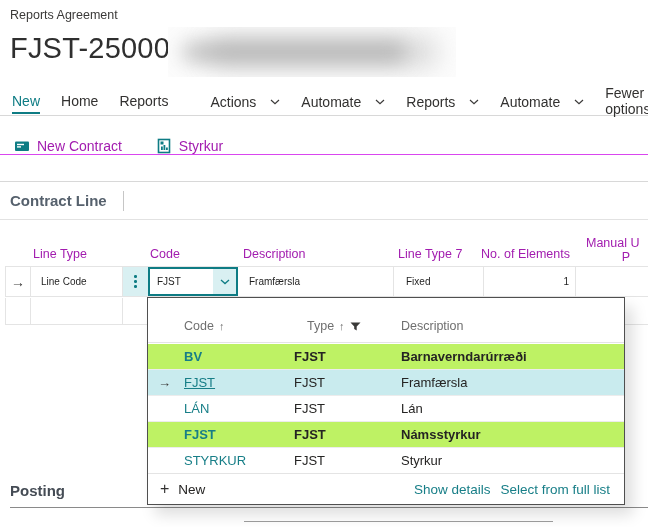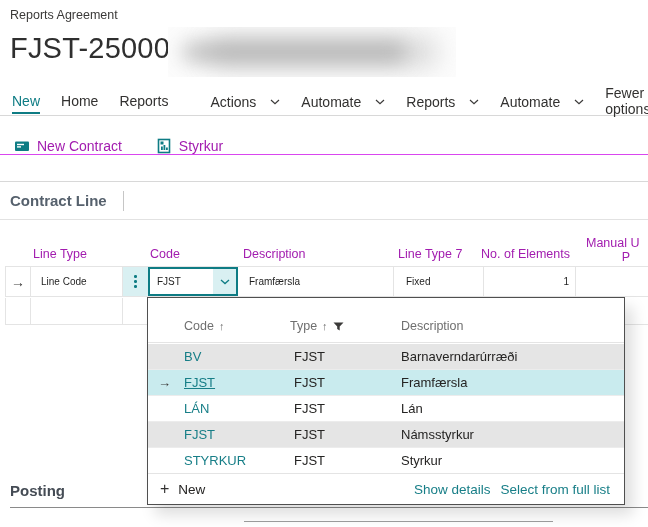--- a/index.html
+++ b/index.html
@@ -65,28 +65,28 @@
   .c-manual { left:570px; width:78px; border-right:none; }
   .dots { display:flex; flex-direction:column; gap:2.5px; }
   .dots i { width:2.5px; height:2.5px; border-radius:50%; background:#0e7c84; }
 
   
   .lookup { position:absolute; left:147px; top:297px; width:478px; height:208px; z-index:10;
             background:#fff; border:1px solid #4f4f4f; box-shadow:8px 10px 14px rgba(0,0,0,.13); font-size:13px; }
   .lk-headers { position:absolute; left:0; right:0; top:0; height:45px; border-bottom:1px solid #e4e4e4;
                 color:#6f6f6f; font-size:12.5px; }
   .lk-headers .col { position:absolute; bottom:9px; display:flex; align-items:center; gap:5px; cursor:pointer; }
-  .lk-col-code { left:36px; } .lk-col-type { left:142px; } .lk-col-desc { left:253px; }
+  .lk-col-code { left:36px; } .lk-col-type { left:159px; } .lk-col-desc { left:253px; }
   .sort-arrow { font-size:11px; color:#6f6f6f; }
   .lk-row { position:absolute; left:0; right:0; height:26px; border-bottom:1px solid #ececec; cursor:pointer; }
   .lk-row span { position:absolute; top:0; line-height:25px; white-space:nowrap; }
   .lk-arrow { left:10px; color:#3b3a39; }
   .lk-code { left:36px; color:#177e87; }
   .lk-type { left:146px; } .lk-desc { left:253px; }
-  .lk-row.alt { background:#e5e5e5; }
+  .lk-row.alt { background:#bef264;font-weight:bold; }
   .lk-row.selected { background:#c9ebee; }
   .lk-row.selected .lk-code { text-decoration:underline; }
   .lk-footer { position:absolute; left:0; right:0; bottom:0; height:31px; border-top:1px solid #e4e4e4;
                display:flex; align-items:center; padding:0 14px 0 12px; font-size:13.5px; }
   .lk-new { display:flex; align-items:center; gap:9px; color:#252423; cursor:pointer; }
   .lk-new .plus { font-size:16px; font-weight:300; color:#323130; }
   .lk-links { margin-left:auto; display:flex; gap:10px; color:#177e87; }
   .lk-links span { cursor:pointer; }
 
   

